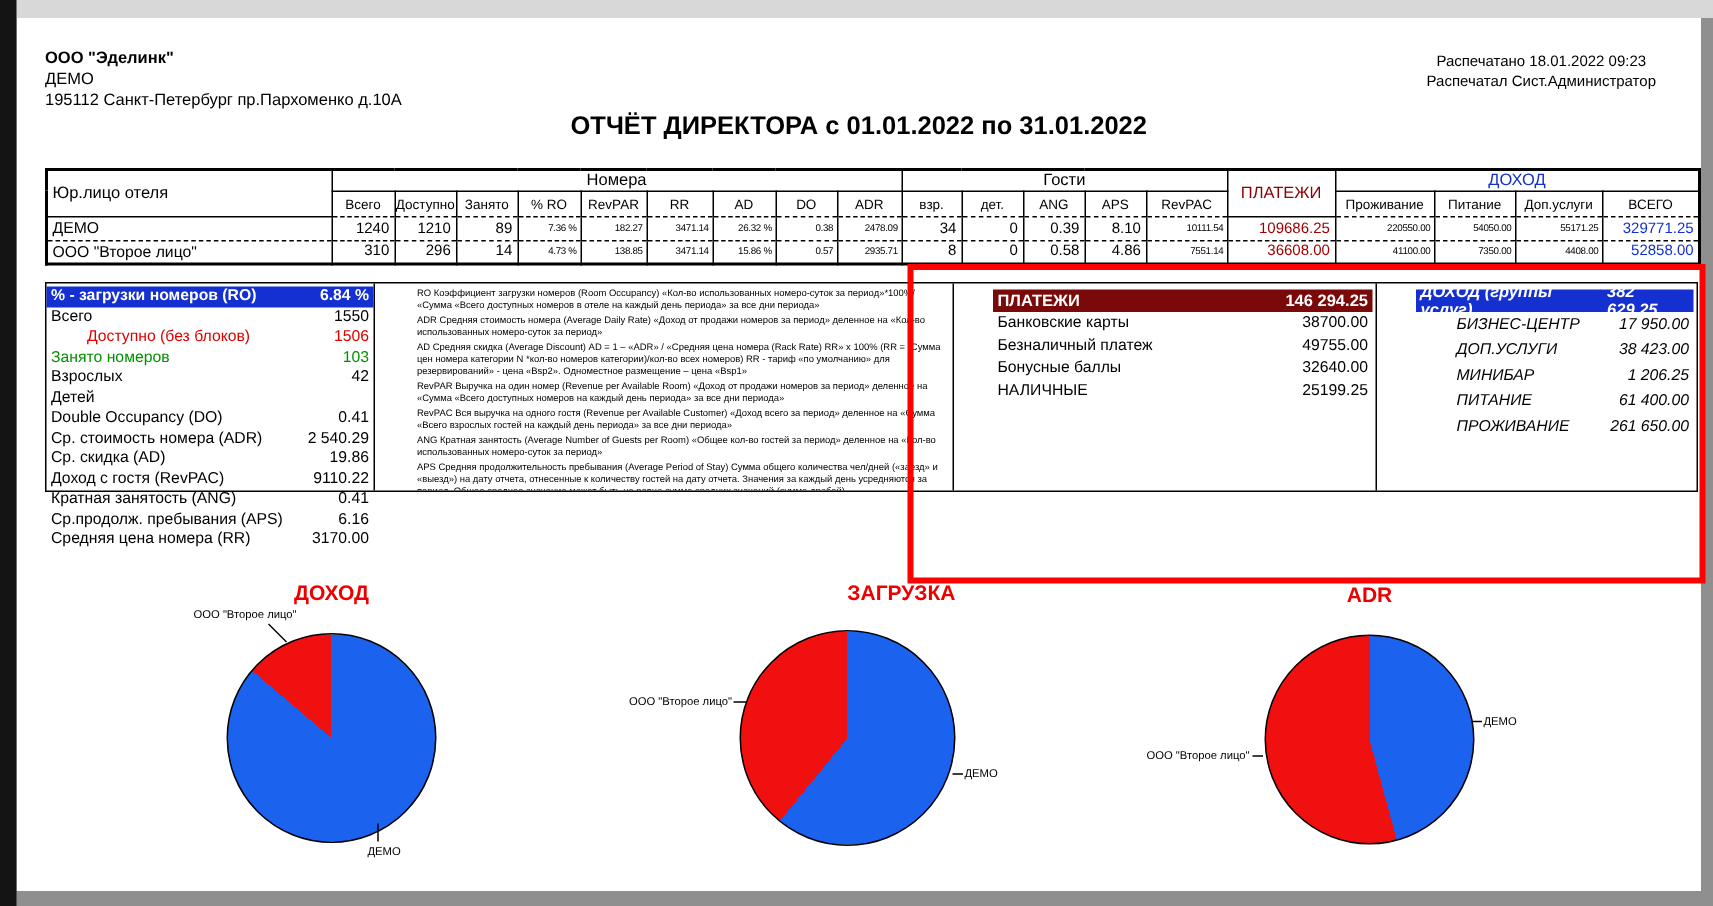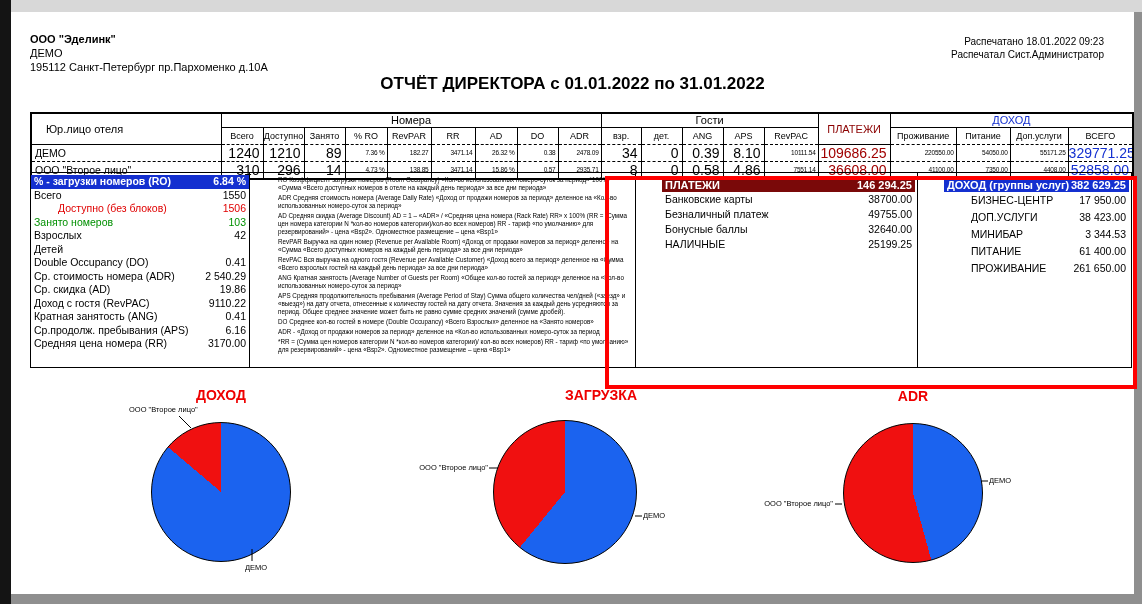--- a/index.html
+++ b/index.html
@@ -4,47 +4,47 @@
 <style>
   * { margin:0; padding:0; box-sizing:border-box; }
   html,body { width:1142px; height:604px; }
   body { font-family:"Liberation Sans", sans-serif; background:#8f8f8f; position:relative; overflow:hidden; }
   .edge-left { position:absolute; left:0; top:0; width:11px; height:604px; background:#141414; z-index:5; }
   .edge-top { position:absolute; left:0; top:0; width:1142px; height:12px; background:#d8d8d8; z-index:4; }
   .page { position:absolute; left:11px; top:12px; width:1123px; height:582px; background:#ffffff; z-index:3; }
 
   .corp { position:absolute; left:19px; top:20px; font-size:11px; line-height:14px; color:#000; }
   .corp .bold { font-weight:bold; }
-  .printinfo { position:absolute; right:30px; top:23px; font-size:10px; line-height:13px; text-align:right; color:#000; }
+  .printinfo { position:absolute; right:30px; top:23px; font-size:10px; line-height:13px; text-align:center; color:#000; }
   .report-title { position:absolute; left:0; right:0; top:62px; text-align:center; font-size:17px; font-weight:bold; color:#000; }
 
   table.main { position:absolute; left:19px; top:100px; width:1102px; border-collapse:collapse; table-layout:fixed; border:2px solid #000; }
   table.main th, table.main td { border-right:1px solid #000; border-left:1px solid #000; overflow:hidden; white-space:nowrap; }
   table.main tr.h1 th { height:14px; font-size:11px; font-weight:normal; border-bottom:1px solid #000; }
   table.main tr.h2 th { height:17px; font-size:9px; font-weight:normal; text-align:center; border-bottom:1px dashed #000; }
-  table.main th.entity { text-align:left; padding-left:14px; font-size:11px; vertical-align:middle; }
+  table.main th.entity { text-align:left; padding-left:3px; font-size:11px; vertical-align:middle; }
   table.main th.pay { color:#8b0000; font-weight:bold; font-size:11px; }
   table.main th.inc { color:#1430d0; font-weight:bold; font-size:11px; }
-  table.main tbody td { height:16px; font-size:14px; text-align:right; padding-right:3px; border-bottom:1px dashed #000; }
+  table.main tbody td { height:16px; font-size:10px; text-align:right; padding-right:3px; border-bottom:1px dashed #000; }
   table.main tbody td.name { text-align:left; padding-left:3px; font-size:10.5px; }
   table.main tbody td.tiny { font-size:6.5px; letter-spacing:-0.2px; padding-right:2px; }
   table.main tbody td.payv { color:#a00000; }
   table.main tbody td.totv { color:#1430d0;text-align:right; }
 
-  .band { position:absolute; left:19px; top:160px; width:1102px; height:196px; border:1px solid #000; display:flex;gap:24px; }
+  .band { position:absolute; left:19px; top:176px; width:1102px; height:140px; border:1px solid #000; display:flex;gap:24px; }
   .metrics { width:219px; border-right:1px solid #000; padding-top:2px; }
   .metric-row { display:flex; justify-content:space-between; line-height:13.5px; font-size:10.5px; padding:0 3px; color:#000; }
   .metric-row.hdr { background:#1430d0; color:#fff; font-weight:bold; }
   .metric-row.red { color:#e00000;margin-left:24px; }
   .metric-row.green { color:#009000; }
   .defs { width:362px; border-right:1px solid #000; padding:3px 4px; font-size:6.3px; line-height:8px; color:#000; overflow:hidden; }
   .defs p { margin-bottom:2px; }
   .panel { padding-top:3px; }
   .panel.pays { width:258px; border-right:1px solid #000; }
-  .panel.incp { flex:1; }
+  .panel.incp { flex:1;font-style:italic; }
   .pbar { margin:1px 2px 0 2px; height:15px; display:flex; justify-content:space-between; align-items:center; padding:0 3px; color:#fff; font-weight:bold; font-size:11px; }
   .pbar.maroon { background:#7a0909; }
   .pbar.blue { background:#1430d0; }
   .prow { display:flex; justify-content:space-between; padding:0 5px; font-size:10.5px; color:#000; }
   .pays .prow { line-height:15px; }
   .incp .prow { line-height:17px;margin-left:24px; }
 
   .redbox { position:absolute; left:594px; top:164px; width:532px; height:213px; border:4px solid #ff0000; z-index:6; pointer-events:none; }
 
   .chart-title { position:absolute; text-align:center; font-size:14px; font-weight:bold; color:#ee0000; }
@@ -285,21 +285,21 @@
           <div class="prow">
             <span>БИЗНЕС-ЦЕНТР</span>
             <span>17 950.00</span>
           </div>
           <div class="prow">
             <span>ДОП.УСЛУГИ</span>
             <span>38 423.00</span>
           </div>
           <div class="prow">
             <span>МИНИБАР</span>
-            <span>3 344.53</span>
+            <span>1 206.25</span>
           </div>
           <div class="prow">
             <span>ПИТАНИЕ</span>
             <span>61 400.00</span>
           </div>
           <div class="prow">
             <span>ПРОЖИВАНИЕ</span>
             <span>261 650.00</span>
           </div>
         </div>

